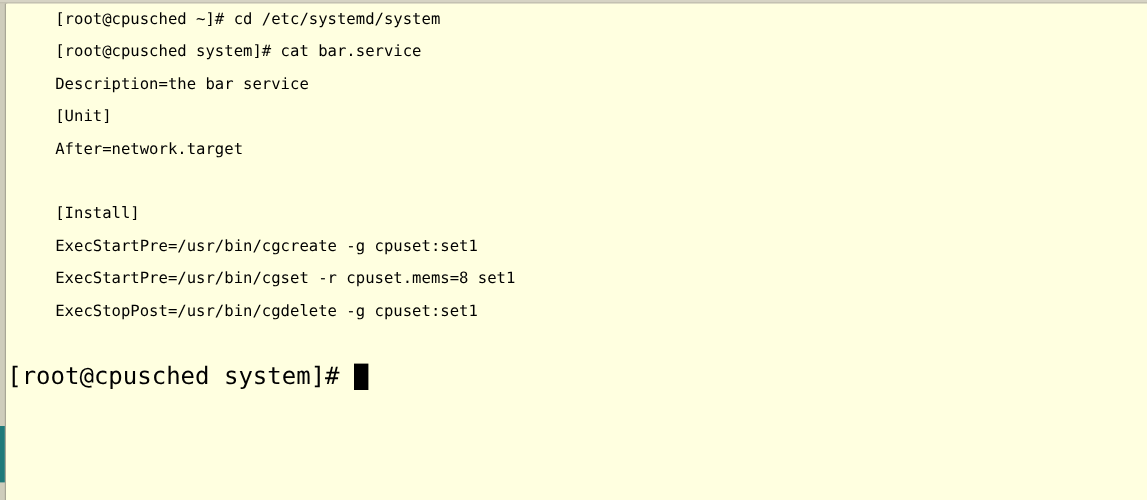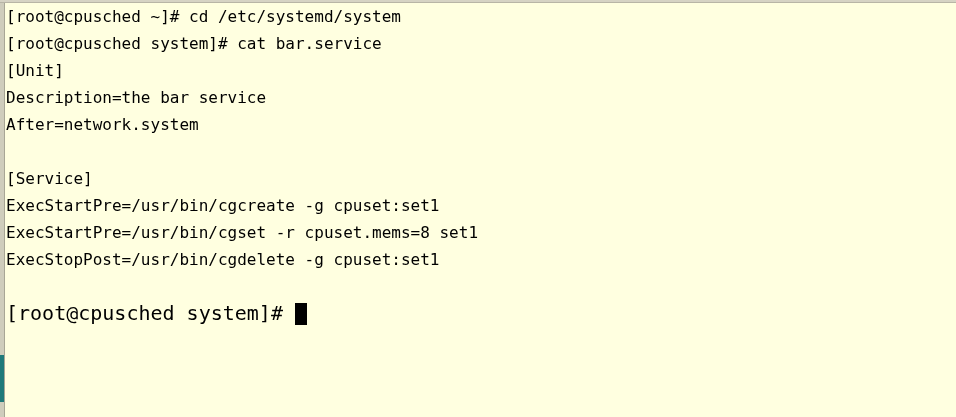--- a/index.html
+++ b/index.html
@@ -61,25 +61,26 @@
     left: 6px;
     width: 950px;
     height: 414px;
     background: #ffffe0;
     overflow: hidden;
   }
 
   .line {
     height: 27px;
     line-height: 27px;
-    font-size: 16px;
+    font-size: 13px;
     letter-spacing: 0px;
     color: #000000;
     white-space: pre;
     font-family: "DejaVu Sans Mono", "Liberation Mono", monospace;
+    margin-left: 40px;
   }
   .line.blank {
     color: transparent;
   }
 
   .cursor-line {
     height: 27px;
     line-height: 27px;
     font-size: 20px;
     color: #000000;
@@ -107,25 +108,25 @@
   <div class="top-edge"></div>
 
   <div class="scrollbar">
     <div class="scrollbar-thumb"></div>
   </div>
 
   <div class="screen">
 
     <div class="line">[root@cpusched ~]# cd /etc/systemd/system</div>
     <div class="line">[root@cpusched system]# cat bar.service</div>
+    <div class="line">Description=the bar service</div>
     <div class="line">[Unit]</div>
-    <div class="line">Description=the bar service</div>
-    <div class="line">After=network.system</div>
+    <div class="line">After=network.target</div>
     <div class="line blank"></div>
-    <div class="line">[Service]</div>
+    <div class="line">[Install]</div>
     <div class="line">ExecStartPre=/usr/bin/cgcreate -g cpuset:set1</div>
     <div class="line">ExecStartPre=/usr/bin/cgset -r cpuset.mems=8 set1</div>
     <div class="line">ExecStopPost=/usr/bin/cgdelete -g cpuset:set1</div>
     <div class="line blank"></div>
 
     <div class="cursor-line">
       <span class="prompt-text">[root@cpusched system]# </span><span class="cursor-block"></span>
     </div>
 
   </div>

